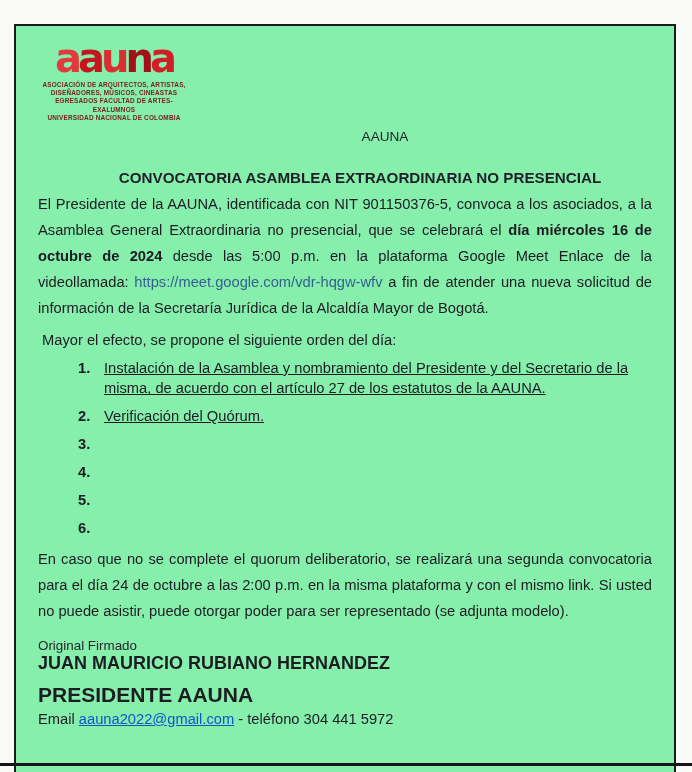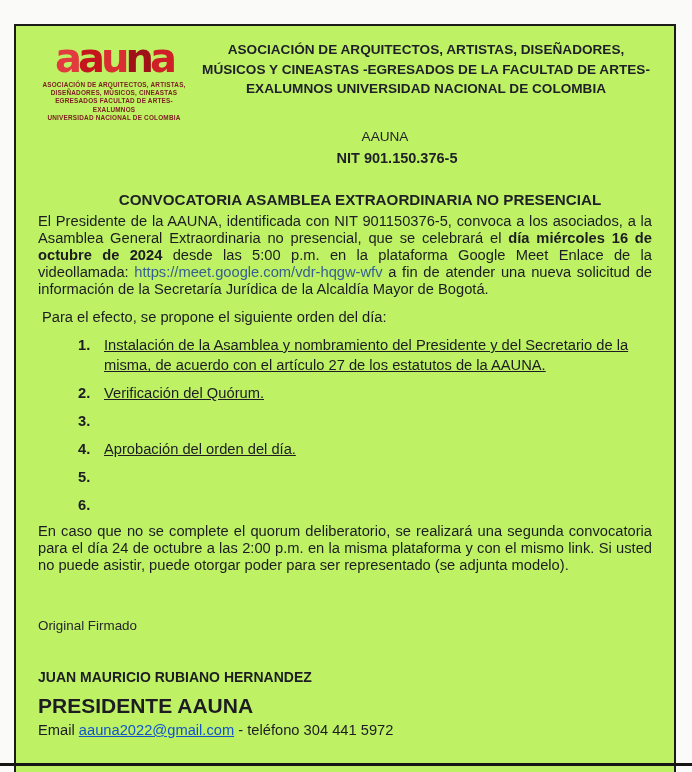--- a/index.html
+++ b/index.html
@@ -8,21 +8,21 @@
     background: #fafaf8;
     font-family: "Liberation Sans", sans-serif;
     color: #1c1c22;
     overflow: hidden;
     position: relative;
   }
   .doc-box {
     position: absolute;
     left: 14px; top: 24px;
     width: 662px; height: 748px;
-    background: #bef264;
+    background: #86efac;
     border: 2px solid #1b1b1b;
     border-bottom: none;
     padding: 8px 22px 0 22px;
   }
   .bottom-rule {
     position: absolute;
     left: 0; top: 763px;
     width: 692px; height: 3px;
     background: #161616;
     z-index: 5;
@@ -70,21 +70,21 @@
   .doc-title {
     text-align: center;
     font-weight: bold;
     font-size: 15.2px;
     margin-top: 25px;
     padding-left: 30px;
     color: #1f1f28;
   }
   p.body-par {
     font-size: 14.7px;
-    line-height: 17px;
+    line-height: 26px;
     text-align: justify;
     margin-top: 5px;
   }
   .meet-link { color: #365f91; text-decoration: none; cursor: pointer; }
   .agenda-intro { font-size: 14.7px; margin-top: 11px; padding-left: 4px; }
   ol.agenda { list-style: none; margin-top: 10px; }
   ol.agenda li {
     display: flex;
     margin-bottom: 7.5px;
     font-size: 14.7px;
@@ -93,72 +93,67 @@
   ol.agenda .num {
     flex: 0 0 26px;
     margin-left: 40px;
     font-weight: bold;
   }
   ol.agenda .item-text { flex: 1; padding-right: 4px; text-decoration: underline; }
   .second-call { margin-top: 3px; }
 
   .original-signed {
     font-size: 13.4px;
-    margin-top: 44px;
+    margin-top: 14px;
     color: #26262c;
   }
-  .sig-name { font-weight: bold; font-size: 14px; margin-top: 36px; }
+  .sig-name { font-weight: bold; font-size: 18px; }
   .sig-role { font-weight: bold; font-size: 21px; margin-top: 9px; }
   .email-line { font-size: 14.7px; margin-top: 4px; }
   .email-link { color: #1155cc; text-decoration: underline; cursor: pointer; }
 </style>
 </head>
 <body>
 
 <div class="doc-box">
 
   <div class="header-row">
     <div class="logo-block">
       <div class="logo-word"><span class="l0">a</span><span class="l1">a</span><span class="l2">u</span><span class="l3">n</span><span class="l4">a</span></div>
       <div class="logo-caption">
         <div>ASOCIACIÓN DE ARQUITECTOS, ARTISTAS,</div>
         <div>DISEÑADORES, MÚSICOS, CINEASTAS</div>
         <div>EGRESADOS FACULTAD DE ARTES-EXALUMNOS</div>
         <div>UNIVERSIDAD NACIONAL DE COLOMBIA</div>
       </div>
     </div>
-    <div class="org-block">
-      <div class="org-name">ASOCIACIÓN DE ARQUITECTOS, ARTISTAS, DISEÑADORES, MÚSICOS Y CINEASTAS -EGRESADOS DE LA FACULTAD DE ARTES- EXALUMNOS UNIVERSIDAD NACIONAL DE COLOMBIA</div>
-    </div>
   </div>
 
   <div class="acronym-line">AAUNA</div>
-  <div class="nit-line">NIT 901.150.376-5</div>
 
   <div class="doc-title">CONVOCATORIA ASAMBLEA EXTRAORDINARIA NO PRESENCIAL</div>
 
   <p class="body-par"><span>El Presidente de la AAUNA, identificada con NIT 901150376-5, convoca a los asociados, a la Asamblea General Extraordinaria no presencial, que se celebrará el </span><b>día miércoles 16 de octubre  de 2024</b><span> desde las 5:00 p.m. en la plataforma Google Meet Enlace de la videollamada: </span><a class="meet-link">https://meet.google.com/vdr-hqgw-wfv</a><span>  a fin de atender una nueva solicitud de información de la Secretaría Jurídica de la Alcaldía Mayor de Bogotá.</span></p>
 
-  <div class="agenda-intro">Para el efecto, se propone el siguiente orden del día:</div>
+  <div class="agenda-intro">Mayor el efecto, se propone el siguiente orden del día:</div>
 
   <ol class="agenda">
     <li>
       <span class="num">1.</span>
       <span class="item-text">Instalación de la Asamblea y nombramiento del Presidente y del Secretario de la misma, de acuerdo con el artículo 27 de los estatutos de la AAUNA.</span>
     </li>
     <li>
       <span class="num">2.</span>
       <span class="item-text">Verificación del Quórum.</span>
     </li>
     <li>
       <span class="num">3.</span>
     </li>
     <li>
       <span class="num">4.</span>
-      <span class="item-text">Aprobación del orden del día.</span>
     </li>
     <li>
       <span class="num">5.</span>
     </li>
     <li>
       <span class="num">6.</span>
     </li>
   </ol>
 
   <p class="body-par second-call">En caso que no se complete el quorum deliberatorio, se realizará una segunda convocatoria para el día 24 de octubre a las 2:00 p.m. en la misma plataforma y con el mismo link.  Si usted no puede asistir, puede otorgar poder para ser representado (se adjunta modelo).</p>

